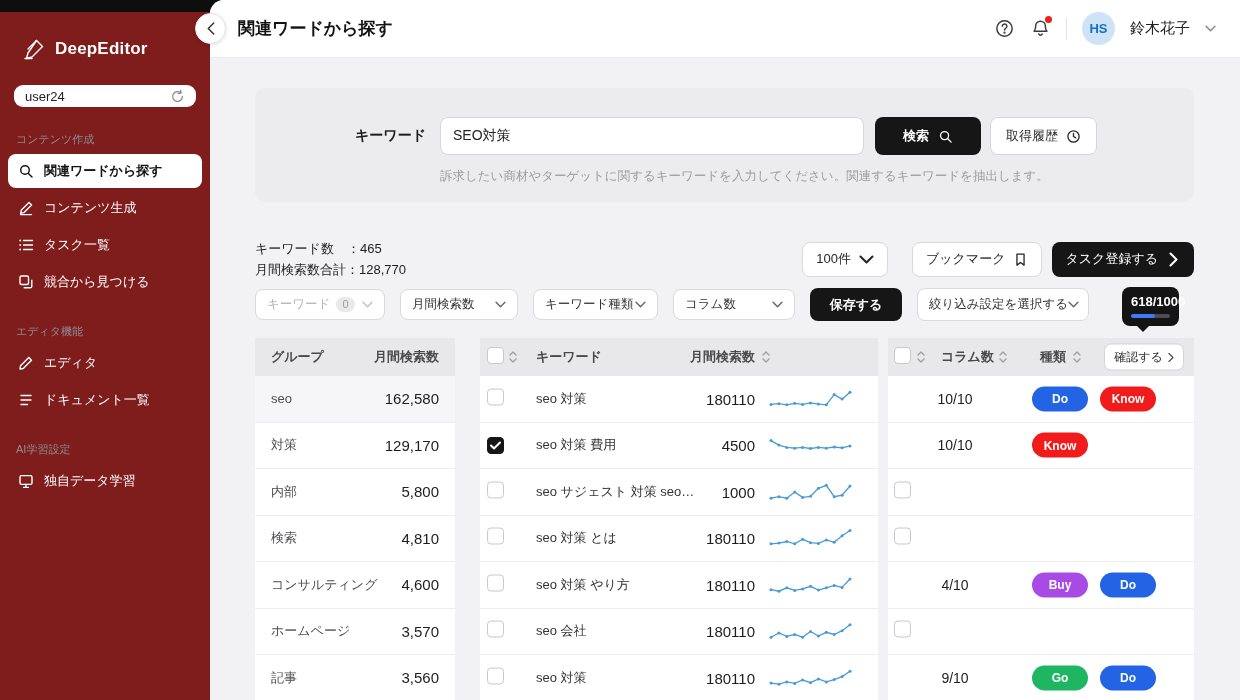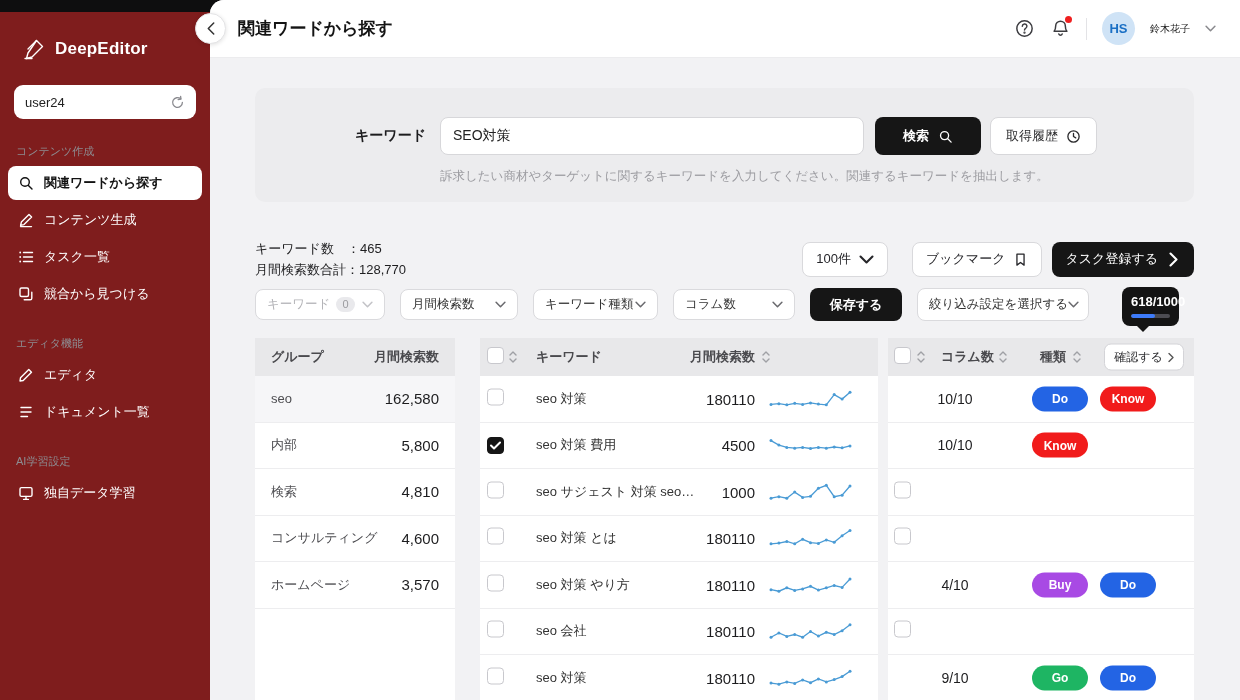--- a/index.html
+++ b/index.html
@@ -9,21 +9,21 @@
   
   .icn{display:inline-flex;width:16px;height:16px;flex:0 0 auto}
   .icn svg{width:100%;height:100%;fill:none;stroke:currentColor;stroke-width:1.4;stroke-linecap:round;stroke-linejoin:round}
   .icn.sm{width:11px;height:11px}
   .icn.lg{width:21px;height:21px}
 
   
   .sidebar{position:absolute;left:0;top:12px;width:210px;height:700px;background:#7f1d1d;color:#fff;z-index:5}
   .logo{display:flex;align-items:center;gap:9px;padding:25px 18px 18px 22px;font-size:17px;font-weight:bold;letter-spacing:.2px}
   .logo .icn{width:24px;height:24px}
-  .user-box{margin:6px 14px 4px;background:#fff;border-radius:9px;height:34px;display:flex;align-items:center;justify-content:space-between;padding:0 11px}
+  .user-box{margin:6px 14px 4px;background:#fff;border-radius:9px;height:22px;display:flex;align-items:center;justify-content:space-between;padding:0 11px}
   .user-input{border:none;outline:none;background:transparent;font-size:13px;color:#222;width:130px;font-family:inherit}
   .user-box .icn{color:#8b8b90;width:15px;height:15px}
   .nav-label{color:#8d8d92;font-size:11px;margin:25px 16px 7px}
   .nav-item{display:flex;align-items:center;gap:10px;margin:3px 8px;padding:8px 10px;border-radius:8px;font-size:13px;color:#fff;cursor:pointer;white-space:nowrap}
   .nav-item .icn{color:#fff}
   .nav-item.active{background:#fff;color:#121212;font-weight:bold}
   .nav-item.active .icn{color:#121212}
 
   
   .content{position:absolute;left:210px;top:0;right:0;bottom:0;background:#f2f2f4;border-top-left-radius:14px;overflow:hidden;display:flex;flex-direction:column}
@@ -32,21 +32,21 @@
 
   
   .header{height:58px;background:#fff;display:flex;align-items:center;padding:0 24px 0 28px;border-bottom:1px solid #ececee;flex:0 0 auto}
   .page-title{font-size:17px;font-weight:bold;color:#141414}
   .header-right{margin-left:auto;display:flex;align-items:center;gap:15px}
   .hicon{color:#3c3c40;display:inline-flex;cursor:pointer}
   .bell-wrap{position:relative}
   .bell-dot{position:absolute;top:-2px;right:-1px;width:7px;height:7px;border-radius:50%;background:#ef1f1f}
   .vdiv{width:1px;height:22px;background:#e3e3e6}
   .avatar{width:33px;height:33px;border-radius:50%;background:#cfe3f6;color:#1a6fc4;font-size:13px;font-weight:bold;display:flex;align-items:center;justify-content:center}
-  .user-name{font-size:10px;color:#222}
+  .user-name{font-size:15px;color:#222}
   .uchev{color:#8a8a8e}
 
   
   .main{flex:1;padding:0 46px 0 45px;overflow:hidden}
 
   .search-panel{margin-top:30px;height:114px;background:#ececee;border-radius:10px;padding:29px 0 0 100px}
   .sp-row{display:flex;align-items:center}
   .sp-label{font-size:14px;font-weight:bold;color:#1c1c1e;width:85px}
   .sp-input{width:424px;height:38px;border:1px solid #d7d7da;border-radius:8px;background:#fff;padding:0 12px;font-size:14px;color:#222;outline:none;font-family:inherit}
   .btn-search{margin-left:11px;width:106px;height:38px;background:#161616;color:#fff;border:none;border-radius:8px;font-size:13px;font-weight:bold;display:flex;align-items:center;justify-content:center;gap:9px;cursor:pointer;font-family:inherit}
@@ -381,34 +381,42 @@
         <div class="t-head g-head">
           <span>グループ</span>
           <span>月間検索数</span>
         </div>
         <div>
             <div class="g-row active">
               <span class="g-name">seo</span>
               <span class="g-val">162,580</span>
             </div>
             <div class="g-row">
+              <span class="g-name">対策</span>
+              <span class="g-val">129,170</span>
+            </div>
+            <div class="g-row">
               <span class="g-name">内部</span>
               <span class="g-val">5,800</span>
             </div>
             <div class="g-row">
               <span class="g-name">検索</span>
               <span class="g-val">4,810</span>
             </div>
             <div class="g-row">
               <span class="g-name">コンサルティング</span>
               <span class="g-val">4,600</span>
             </div>
             <div class="g-row">
               <span class="g-name">ホームページ</span>
               <span class="g-val">3,570</span>
+            </div>
+            <div class="g-row">
+              <span class="g-name">記事</span>
+              <span class="g-val">3,560</span>
             </div>
           </div>
       </div>
 
       <div class="kw-table">
         <div class="t-head k-head">
           <span class="pos" style="left:7px"><span class="cb"></span></span>
           <span class="pos sortp js-sort" style="left:28px">
               <svg viewBox="0 0 10 13">
                 <path d="M2 4.6L5 1.6l3 3"></path>

